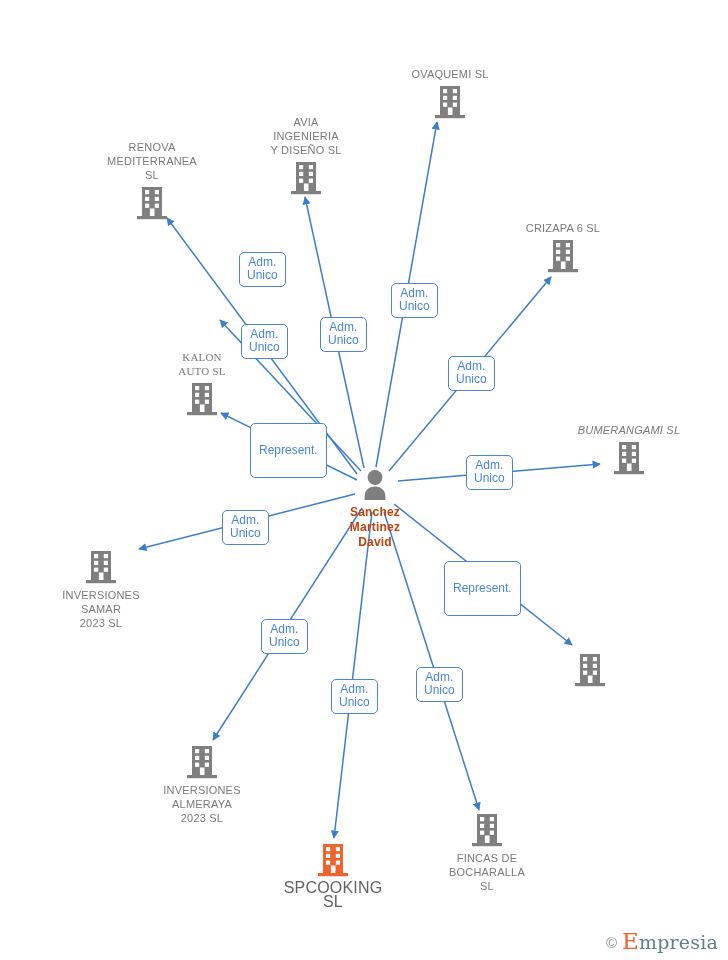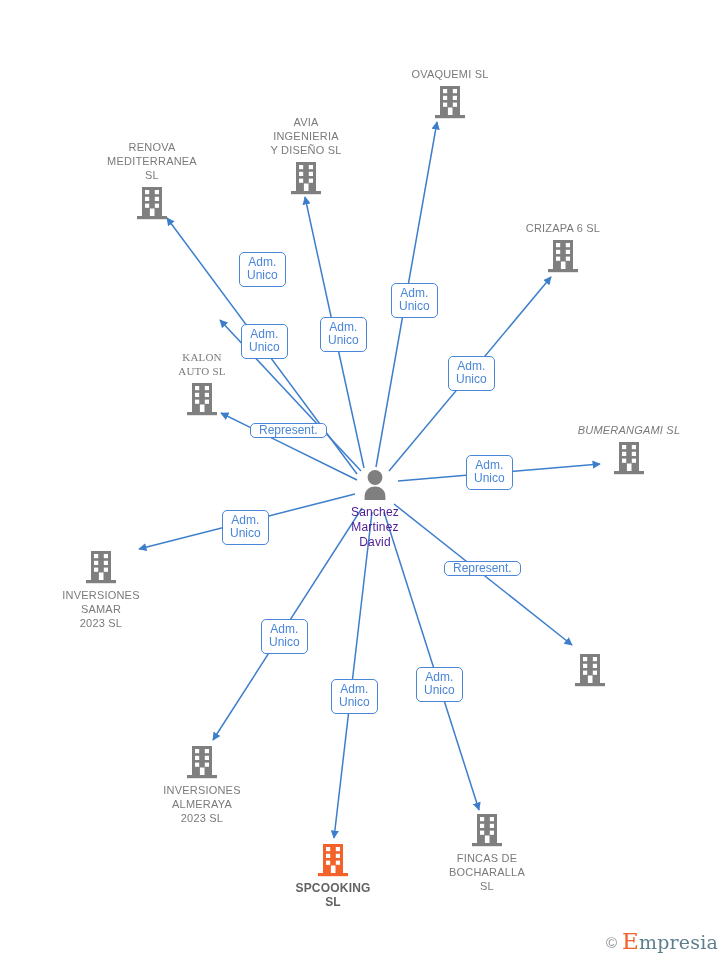--- a/index.html
+++ b/index.html
@@ -38,39 +38,39 @@
     line-height:0;
     margin:0 auto;
   }
   .node .caption{
     display:block;
     white-space:pre-line;
   }
   .node.above .caption{ margin-bottom:3px; }
   .node.below .caption{ margin-top:3px; }
 
-  .node.person{ color:#4c1d95; font-size:12px; line-height:15px; }
-  .node.focus .caption{ color:#636363; font-weight:bold; font-size:12px;}
+  .node.person{ color:#c2410c; font-size:12px; line-height:15px;font-weight:bold; }
+  .node.focus .caption{ color:#636363; font-weight:normal; font-size:16px;}
 
   
   .elabel{
     position:absolute;
     box-sizing:border-box;
     border:1.4px solid #4a86d8;
     border-radius:5px;
     background:#ffffff;
     color:#4a86d8;
     font-size:12px;
     line-height:13px;
     padding:3px 7px 4px 7px;
     text-align:center;
     white-space:pre-line;
     z-index:6;
   }
-  .elabel.one{ padding:0 8px; }
+  .elabel.one{ padding:20px 8px; }
 
   
   #watermark{
     position:absolute;
     right:10px;
     bottom:8px;
     display:flex;
     align-items:center;
     gap:5px;
     z-index:8;

